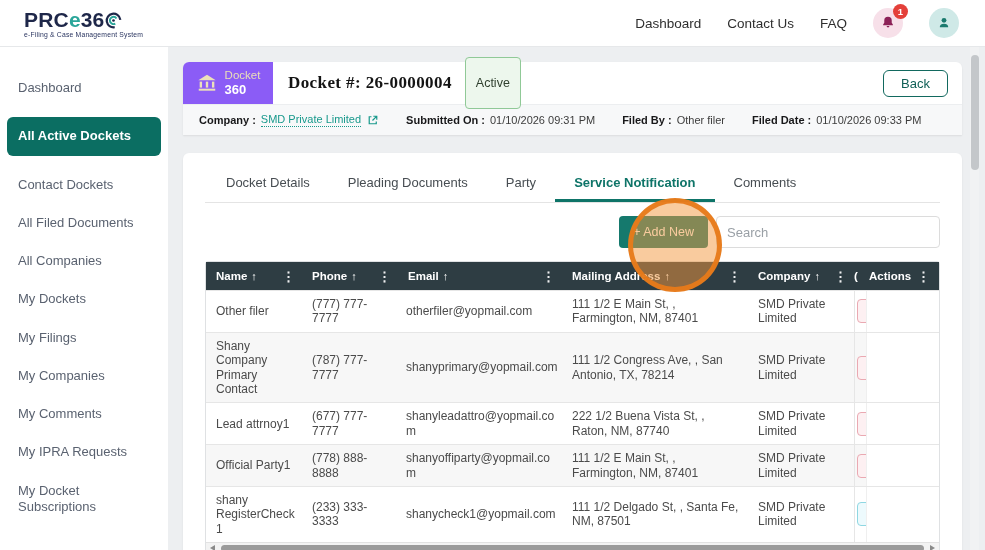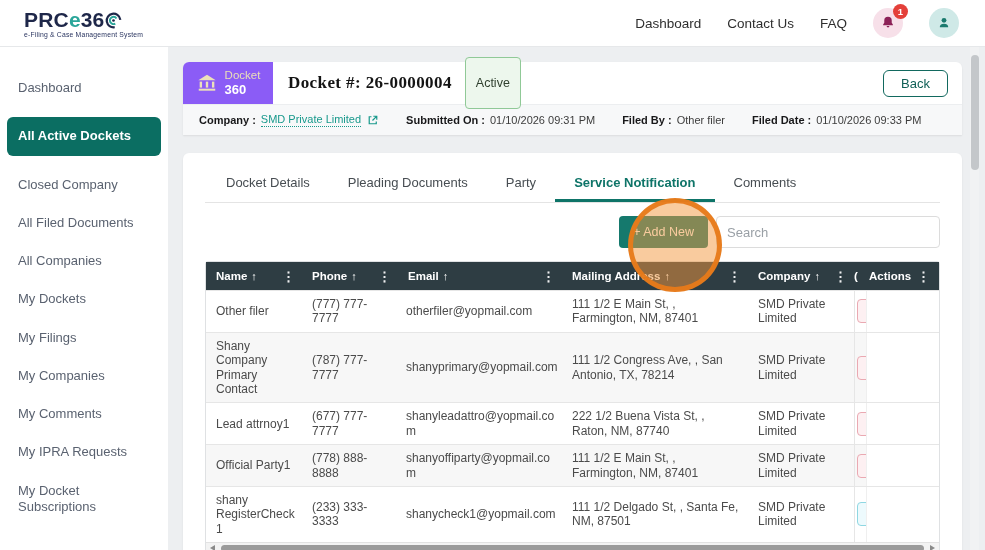--- a/index.html
+++ b/index.html
@@ -162,21 +162,21 @@
     </div>
   </nav>
 </header>
 
 <aside class="sidebar">
 
     <div class="side-item">Dashboard</div>
 
     <div class="side-item active">All Active Dockets</div>
 
-    <div class="side-item">Closed Company</div>
+    <div class="side-item">Contact Dockets</div>
 
     <div class="side-item">All Filed Documents</div>
 
     <div class="side-item">All Companies</div>
 
     <div class="side-item">My Dockets</div>
 
     <div class="side-item">My Filings</div>
 
     <div class="side-item">My Companies</div>

